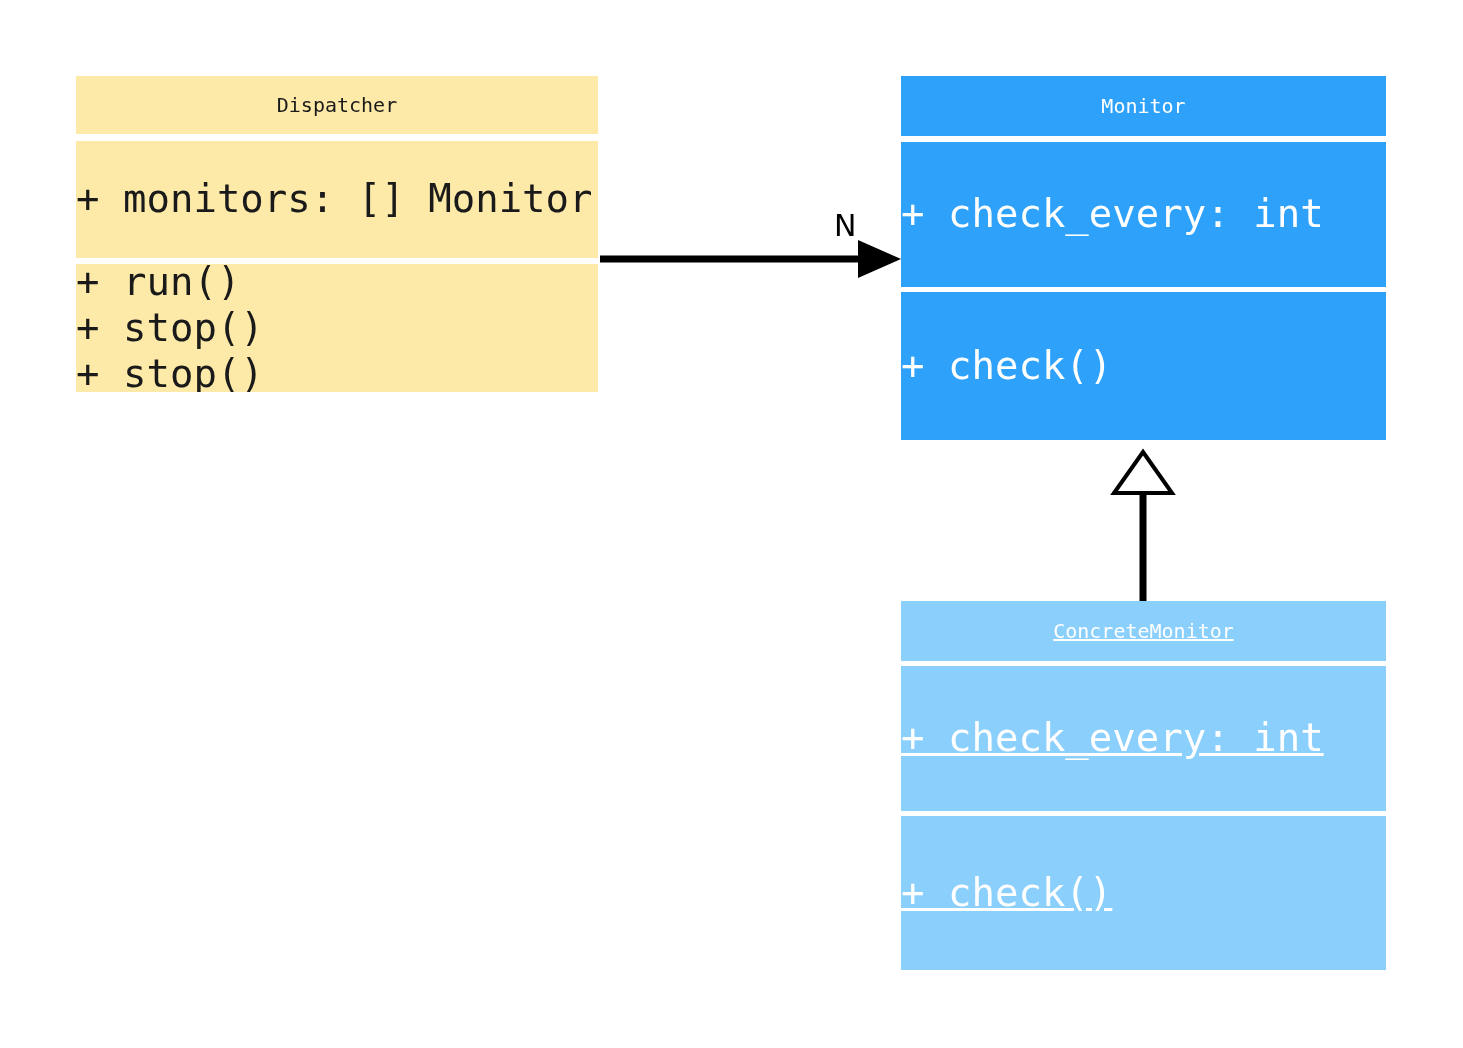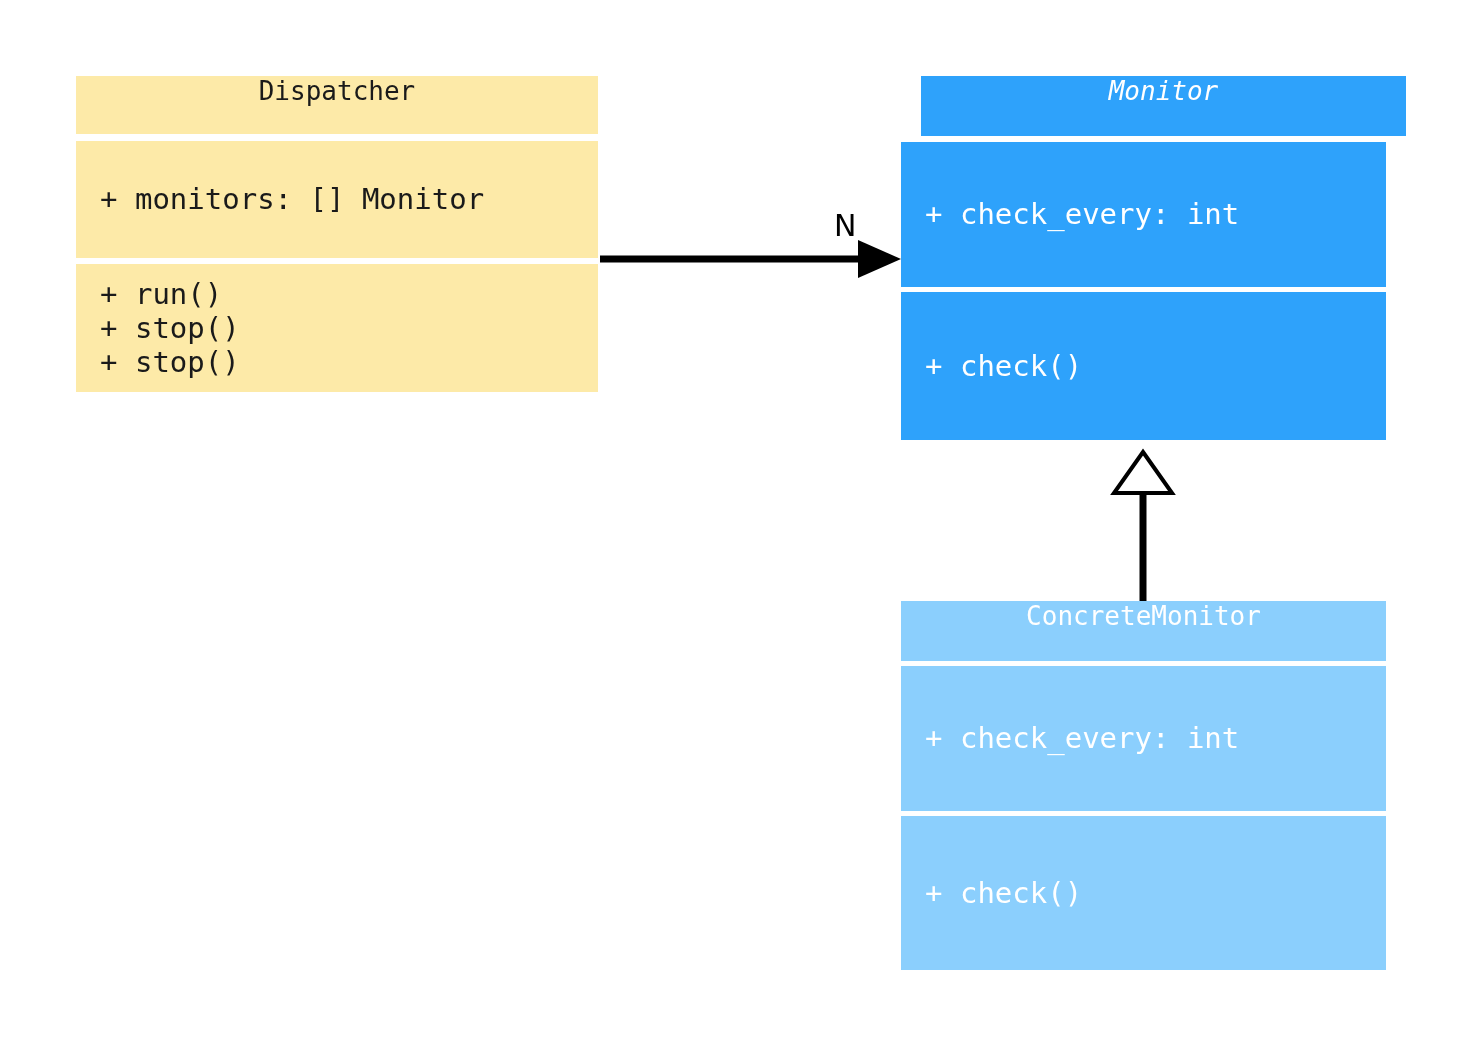--- a/index.html
+++ b/index.html
@@ -26,36 +26,33 @@
   }
   .uml-compartment {
     position: absolute;
     left: 0;
     width: 100%;
     box-sizing: border-box;
     overflow: hidden;
   }
   .uml-header {
     display: flex;
-    align-items: flex-start;
+    align-items: center;
     justify-content: center;
-    font-size: 26px;
+    font-size: 20px;
     letter-spacing: 0px;
     white-space: pre;
   }
   .uml-header.abstract {
-    font-style: italic;
-    margin-left: 20px;
   }
   .uml-body {
-    padding-left: 24px;
     display: flex;
     flex-direction: column;
     justify-content: center;
-    font-size: 29px;
+    font-size: 39px;
     line-height: 1.18;
     white-space: pre;
   }
   .uml-body .member-line {
     white-space: pre;
   }
 
   
   .theme-dispatcher .uml-compartment {
     background: #fdeaa8;
@@ -68,20 +65,21 @@
   .theme-monitor .uml-compartment {
     background: #2ea2fb;
   }
   .theme-monitor .uml-header,
   .theme-monitor .uml-body {
     color: #ffffff;
   }
 
   .theme-concrete .uml-compartment {
     background: #8bcffd;
+    text-decoration: underline;
   }
   .theme-concrete .uml-header,
   .theme-concrete .uml-body {
     color: #ffffff;
   }
 
   
   .edge-svg {
     position: absolute;
     left: 0;

